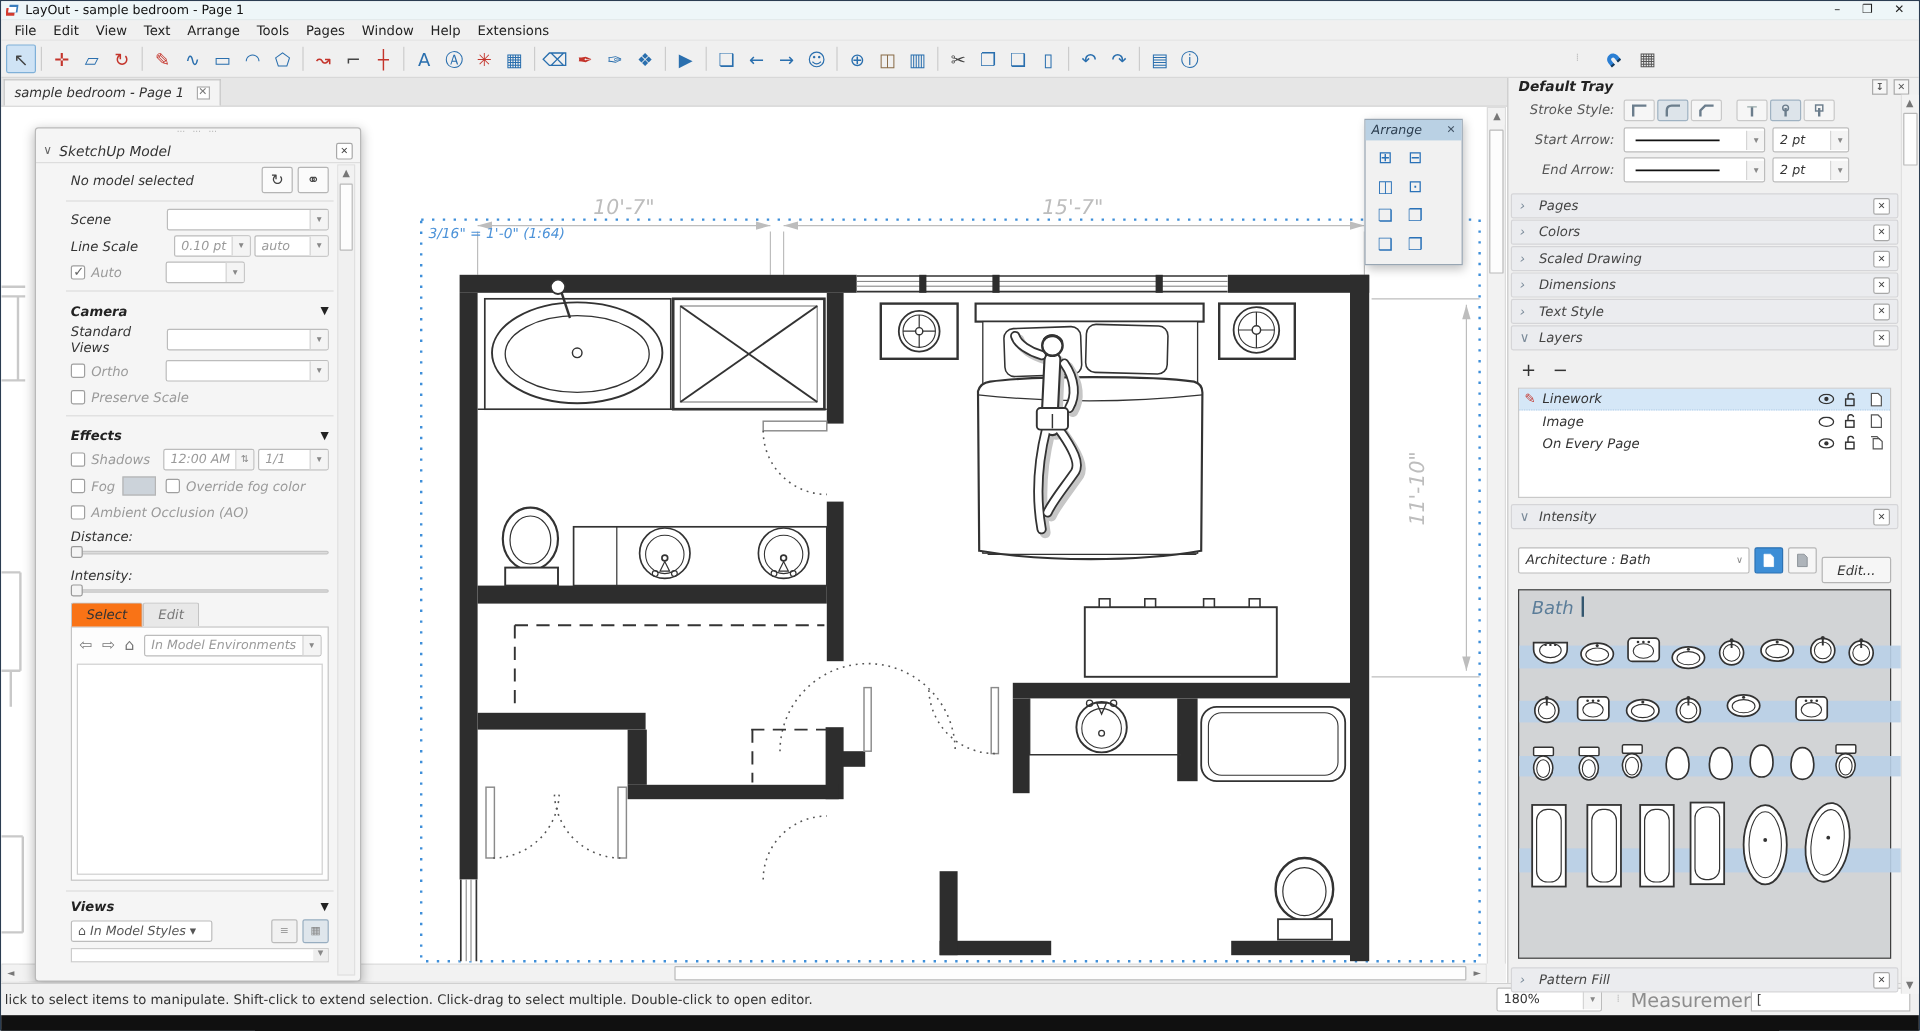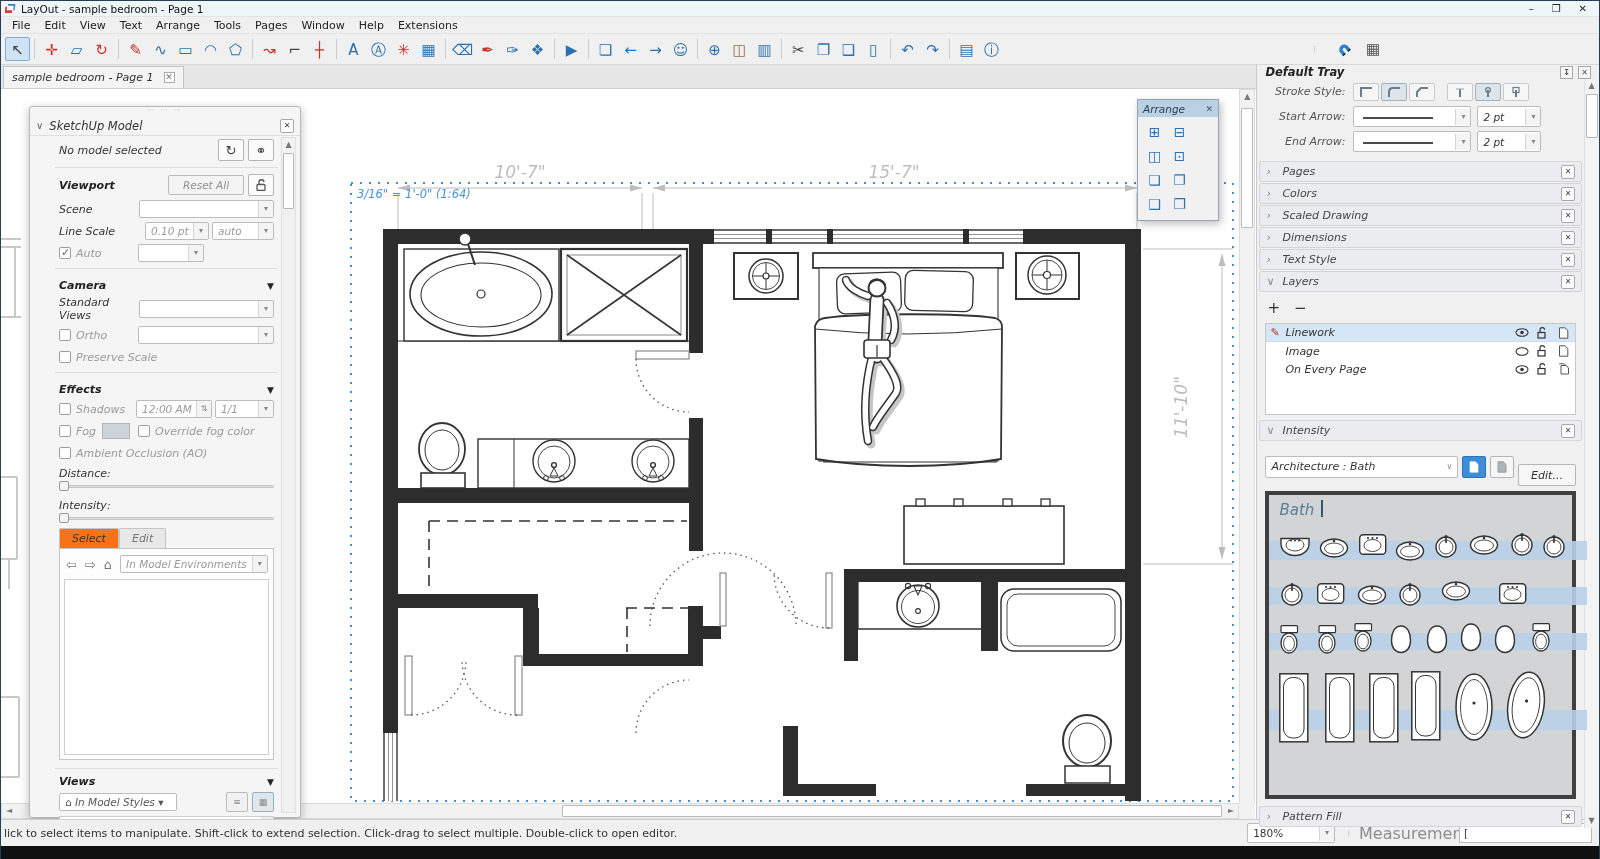--- a/index.html
+++ b/index.html
@@ -118,21 +118,21 @@
   .layer-row .pen { color:#c4342b; font-size:11px; width:13px; }
   .layer-row .nm2 { margin-left:2px; }
   .layer-ic { margin-left:6px; width:15px; display:flex; justify-content:center; }
   .layer-right { margin-left:auto; display:flex; align-items:center; }
   #scrap-ctrl { display:flex; align-items:center; padding:5px 8px; gap:4px; }
   #scrap-drop { flex:1; height:22px; }
   #scrap-drop .val { color:#333; font-size:11px; }
   .doc-btn { width:24px; height:22px; border:1px solid #b5b5b5; border-radius:2px; display:flex; align-items:center; justify-content:center; background:#f6f6f6; }
   .doc-btn.blue { background:#3d8ed6; border-color:#2d72b3; }
   #edit-btn { width:58px; height:22px; border:1px solid #b5b5b5; background:#f6f6f6; border-radius:2px; font-size:11px; color:#333; display:flex; align-items:center; justify-content:center;margin-top:17px; }
-  #scrap-preview { margin:0 8px; background:#d2d4d6; border:4px solid #404040; height:308px; position:relative; }
+  #scrap-preview { margin:0 8px; background:#d2d4d6; border:1px solid #404040; height:308px; position:relative; }
   #scrap-title { position:absolute; left:10px; top:6px; font-size:15px; color:#5b7d99; }
   #scrap-caret { position:absolute; left:52px; top:5px; width:1.5px; height:17px; background:#33566f; }
 
   
   #statusbar { height:27px; background:#f0f0f0; border-top:1px solid #d0d0d0; display:flex; align-items:center; padding:0 3px; }
   #status-hint { font-size:11px; color:#333; flex:1; }
   #zoom-box { width:88px; height:20px; margin-right:12px; }
   #zoom-box .val { color:#333; }
   #meas-label { color:#8d8d8d; font-size:16px; width:100px; }
   #meas-input { width:133px; height:20px; border:1px solid #b9b9b9; background:#fff; font-family:inherit; font-size:11px; color:#444; padding:0 4px; margin-right:4px; }
@@ -505,31 +505,20 @@
             <div class="sb-thumb" style="top:15px;left:1px;right:1px;height:56px;"></div>
           </div>
           <div id="su-body">
             <div class="row">
               <label>No model selected</label>
               <span class="spacer"></span>
               <span class="icon-btn">↻</span>
               <span class="icon-btn" style="margin-left:4px">⚭</span>
             </div>
             <div class="hdiv"></div>
-            <div class="row">
-              <label class="b">Viewport</label>
-              <span class="spacer"></span>
-              <span class="mini-btn" style="width:76px">Reset All</span>
-              <span class="icon-btn" style="margin-left:4px">
-                <svg width="11" height="12" viewBox="0 0 11 12">
-                    <rect x="1" y="5.5" width="8" height="6" rx="1" fill="none" stroke="#555" stroke-width="1.3"></rect>
-                    <path d="M3,5.5 V3.5 A2.5,2.5 0 0 1 8,3 " fill="none" stroke="#555" stroke-width="1.3"></path>
-                  </svg>
-              </span>
-            </div>
             <div class="row">
               <label style="width:80px">Scene</label>
               <span class="drop" style="flex:1">
                   <span class="val"></span>
                   <span class="dd">▾</span>
                 </span>
             </div>
             <div class="row">
               <label style="width:80px">Line Scale</label>
               <span class="spacer"></span>

